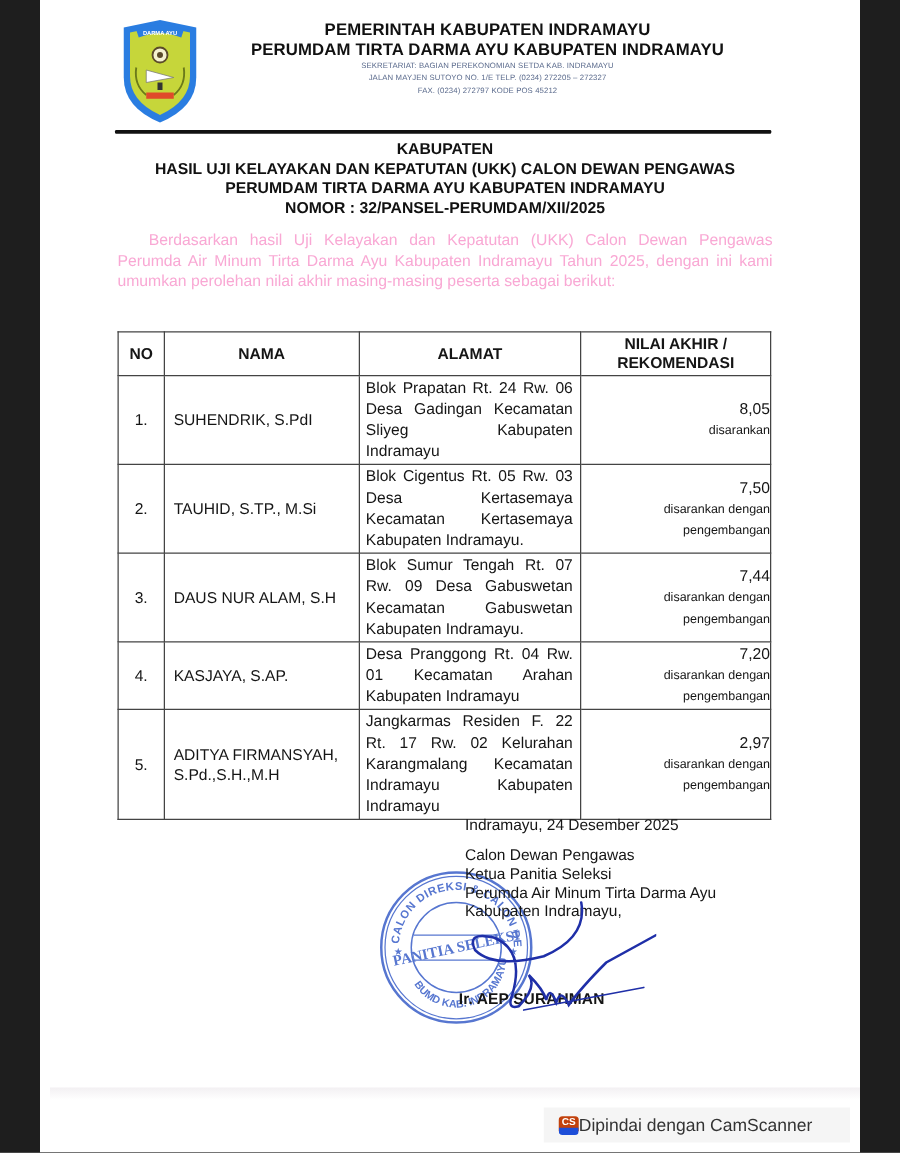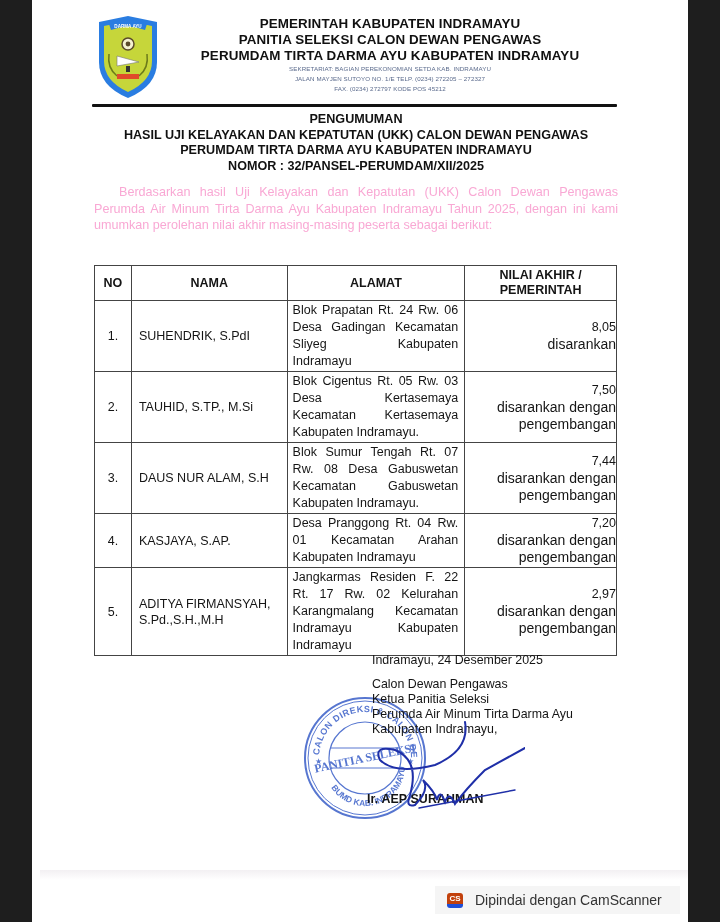--- a/index.html
+++ b/index.html
@@ -105,21 +105,21 @@
       padding: 1px 6px 1px 5px;
       text-align: justify;
       text-align-last: left;
       line-height: 17px;
       margin-left: 28px;
     }
     td.alamat .ln { display: block; text-align: justify; text-align-last: justify; }
     td.alamat .ln.last { text-align-last: left; }
     td.nilai { text-align: right; line-height: 17px; }
     td.nilai .score { display: block; font-size: 12.5px; }
-    td.nilai .rec { display: block; font-size: 14px; line-height: 17px; }
+    td.nilai .rec { display: block; font-size: 10px; line-height: 17px; }
     
     .sign {
       position: absolute;
       left: 372px; top: 652px;
       width: 260px;
       font-size: 12.4px;
       color: #151515;
     }
     .sign .date { line-height: 16px; margin-bottom: 9px; }
     .sign .role { line-height: 15px; }
@@ -159,22 +159,22 @@
       color: #333;
     }
     .cs-icon {
       width: 16px; height: 15px;
       background: #c2410c;
       border-radius: 3px;
       color: #fff;
       font-size: 8px;
       font-weight: bold;
       display: flex; align-items: center; justify-content: center;
-      margin-right: 12px;
-      border-bottom: 4px solid #1d4ed8;
+      margin-right: 0;
+      border-bottom: 6px solid #1d4ed8;
     }
   </style>
 </head>
 <body>
 
 <div class="frame">
   <div class="page"></div>
 
   <svg class="logo" viewBox="0 0 66 86">
     <path d="M4 8 L33 2 L62 8 L62 48 Q62 72 33 84 Q4 72 4 48 Z" fill="#2a7de1"></path>
@@ -185,30 +185,29 @@
     <circle cx="33" cy="30" r="2.4" fill="#5a4a2a"></circle>
     <path d="M22 42 L44 48 L22 52 Z" fill="#ffffff" stroke="#777" stroke-width="0.6"></path>
     <path d="M14 40 Q12 54 22 62" stroke="#6b7a1a" stroke-width="1.5" fill="none"></path>
     <path d="M52 40 Q54 54 44 62" stroke="#6b7a1a" stroke-width="1.5" fill="none"></path>
     <rect x="22" y="60" width="22" height="5" fill="#e04a2a"></rect>
     <rect x="31" y="52" width="4" height="6" fill="#333"></rect>
   </svg>
 
   <div class="kop">
     <div class="l1">PEMERINTAH KABUPATEN INDRAMAYU</div>
-    <div class="l2">PANITIA SELEKSI CALON DEWAN PENGAWAS</div>
     <div class="l3">PERUMDAM TIRTA DARMA AYU KABUPATEN INDRAMAYU</div>
     <div class="sub">SEKRETARIAT: BAGIAN PEREKONOMIAN SETDA KAB. INDRAMAYU</div>
     <div class="sub">JALAN MAYJEN SUTOYO NO. 1/E TELP. (0234) 272205 – 272327</div>
     <div class="sub">FAX. (0234) 272797 KODE POS 45212</div>
   </div>
   <div class="kop-rule"></div>
 
   <div class="title">
-    <div>PENGUMUMAN</div>
+    <div>KABUPATEN</div>
     <div>HASIL UJI KELAYAKAN DAN KEPATUTAN (UKK) CALON DEWAN PENGAWAS</div>
     <div>PERUMDAM TIRTA DARMA AYU KABUPATEN INDRAMAYU</div>
     <div>NOMOR : 32/PANSEL-PERUMDAM/XII/2025</div>
   </div>
 
   <div class="intro">
     <p>Berdasarkan hasil Uji Kelayakan dan Kepatutan (UKK) Calon Dewan Pengawas Perumda Air Minum Tirta Darma Ayu Kabupaten Indramayu Tahun 2025, dengan ini kami umumkan perolehan nilai akhir masing-masing peserta sebagai berikut:</p>
   </div>
 
   <table class="results">
@@ -218,21 +217,21 @@
         <col class="c-alamat">
         <col class="c-nilai">
     </colgroup>
     <thead>
       <tr>
         <th>NO</th>
         <th>NAMA</th>
         <th>ALAMAT</th>
         <th>
           <div>NILAI AKHIR /</div>
-          <div>PEMERINTAH</div>
+          <div>REKOMENDASI</div>
         </th>
       </tr>
     </thead>
     <tbody>
 
       <tr style="height:70px">
         <td class="no">1.</td>
         <td class="nama">
           <div>SUHENDRIK, S.PdI</div>
         </td>
@@ -266,21 +265,21 @@
         </td>
       </tr>
 
       <tr style="height:70px">
         <td class="no">3.</td>
         <td class="nama">
           <div>DAUS NUR ALAM, S.H</div>
         </td>
         <td class="alamat">
           <span class="ln">Blok Sumur Tengah Rt. 07</span>
-          <span class="ln">Rw. 08 Desa Gabuswetan</span>
+          <span class="ln">Rw. 09 Desa Gabuswetan</span>
           <span class="ln">Kecamatan Gabuswetan</span>
           <span class="ln last">Kabupaten Indramayu.</span>
         </td>
         <td class="nilai">
           <span class="score">7,44</span>
           <span class="rec">disarankan dengan</span>
           <span class="rec">pengembangan</span>
         </td>
       </tr>
 

